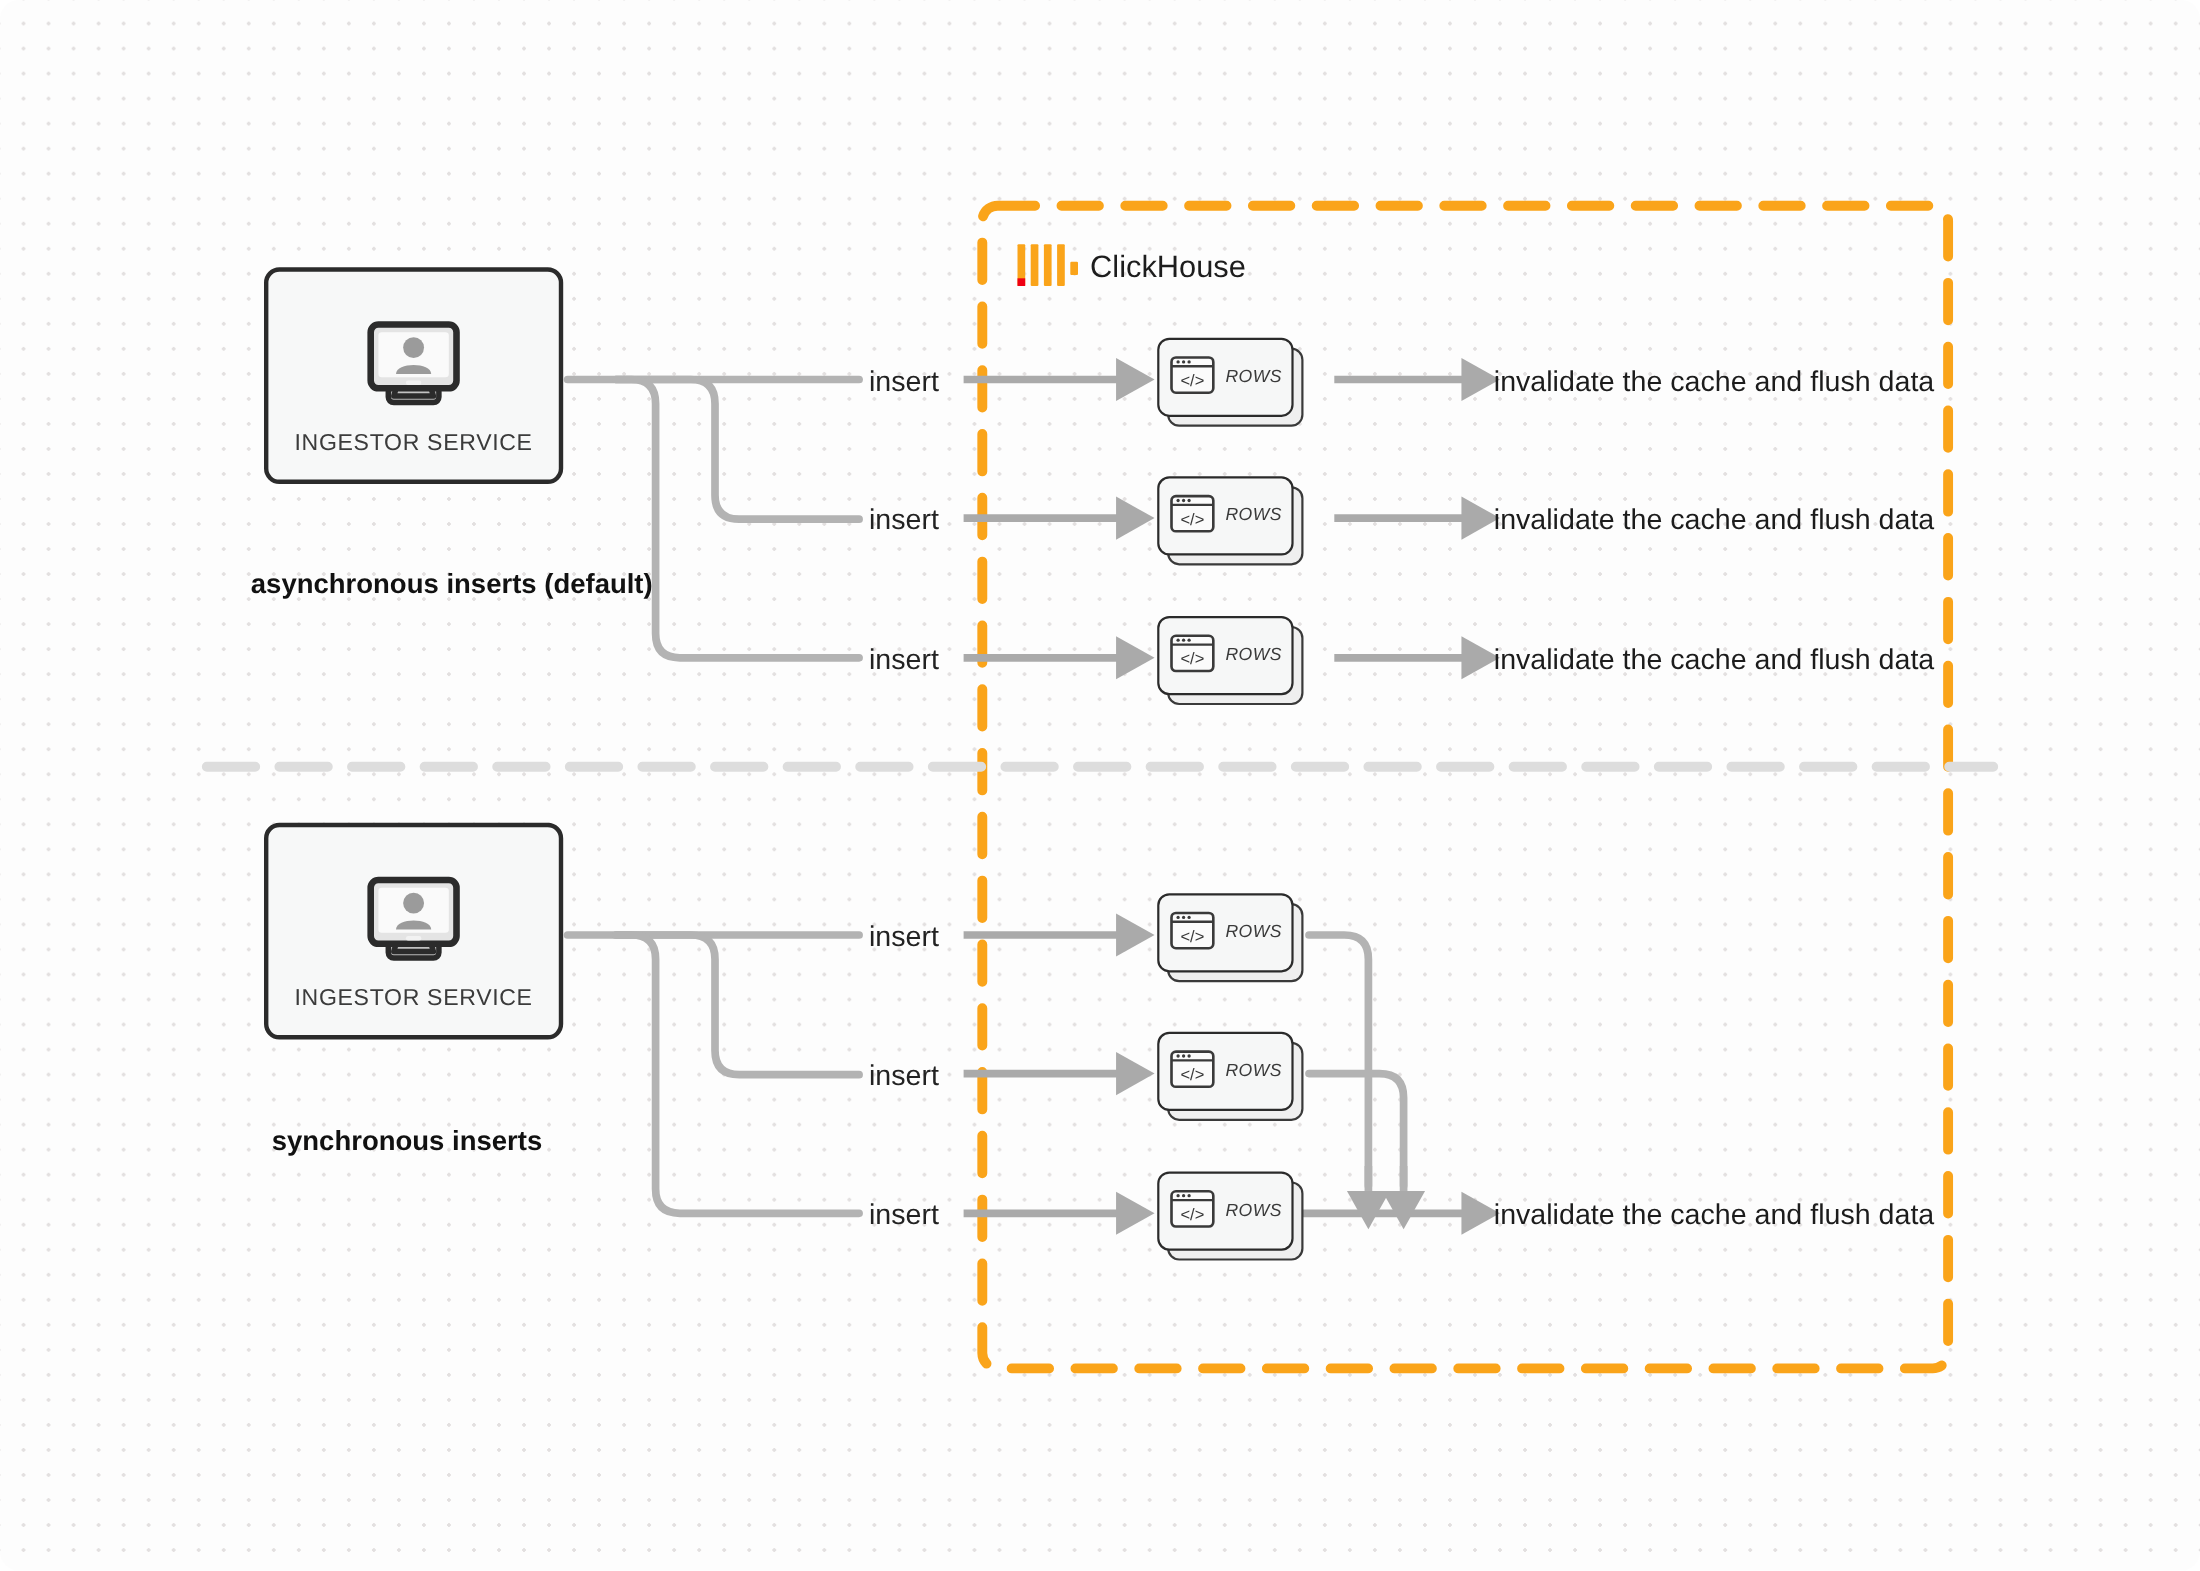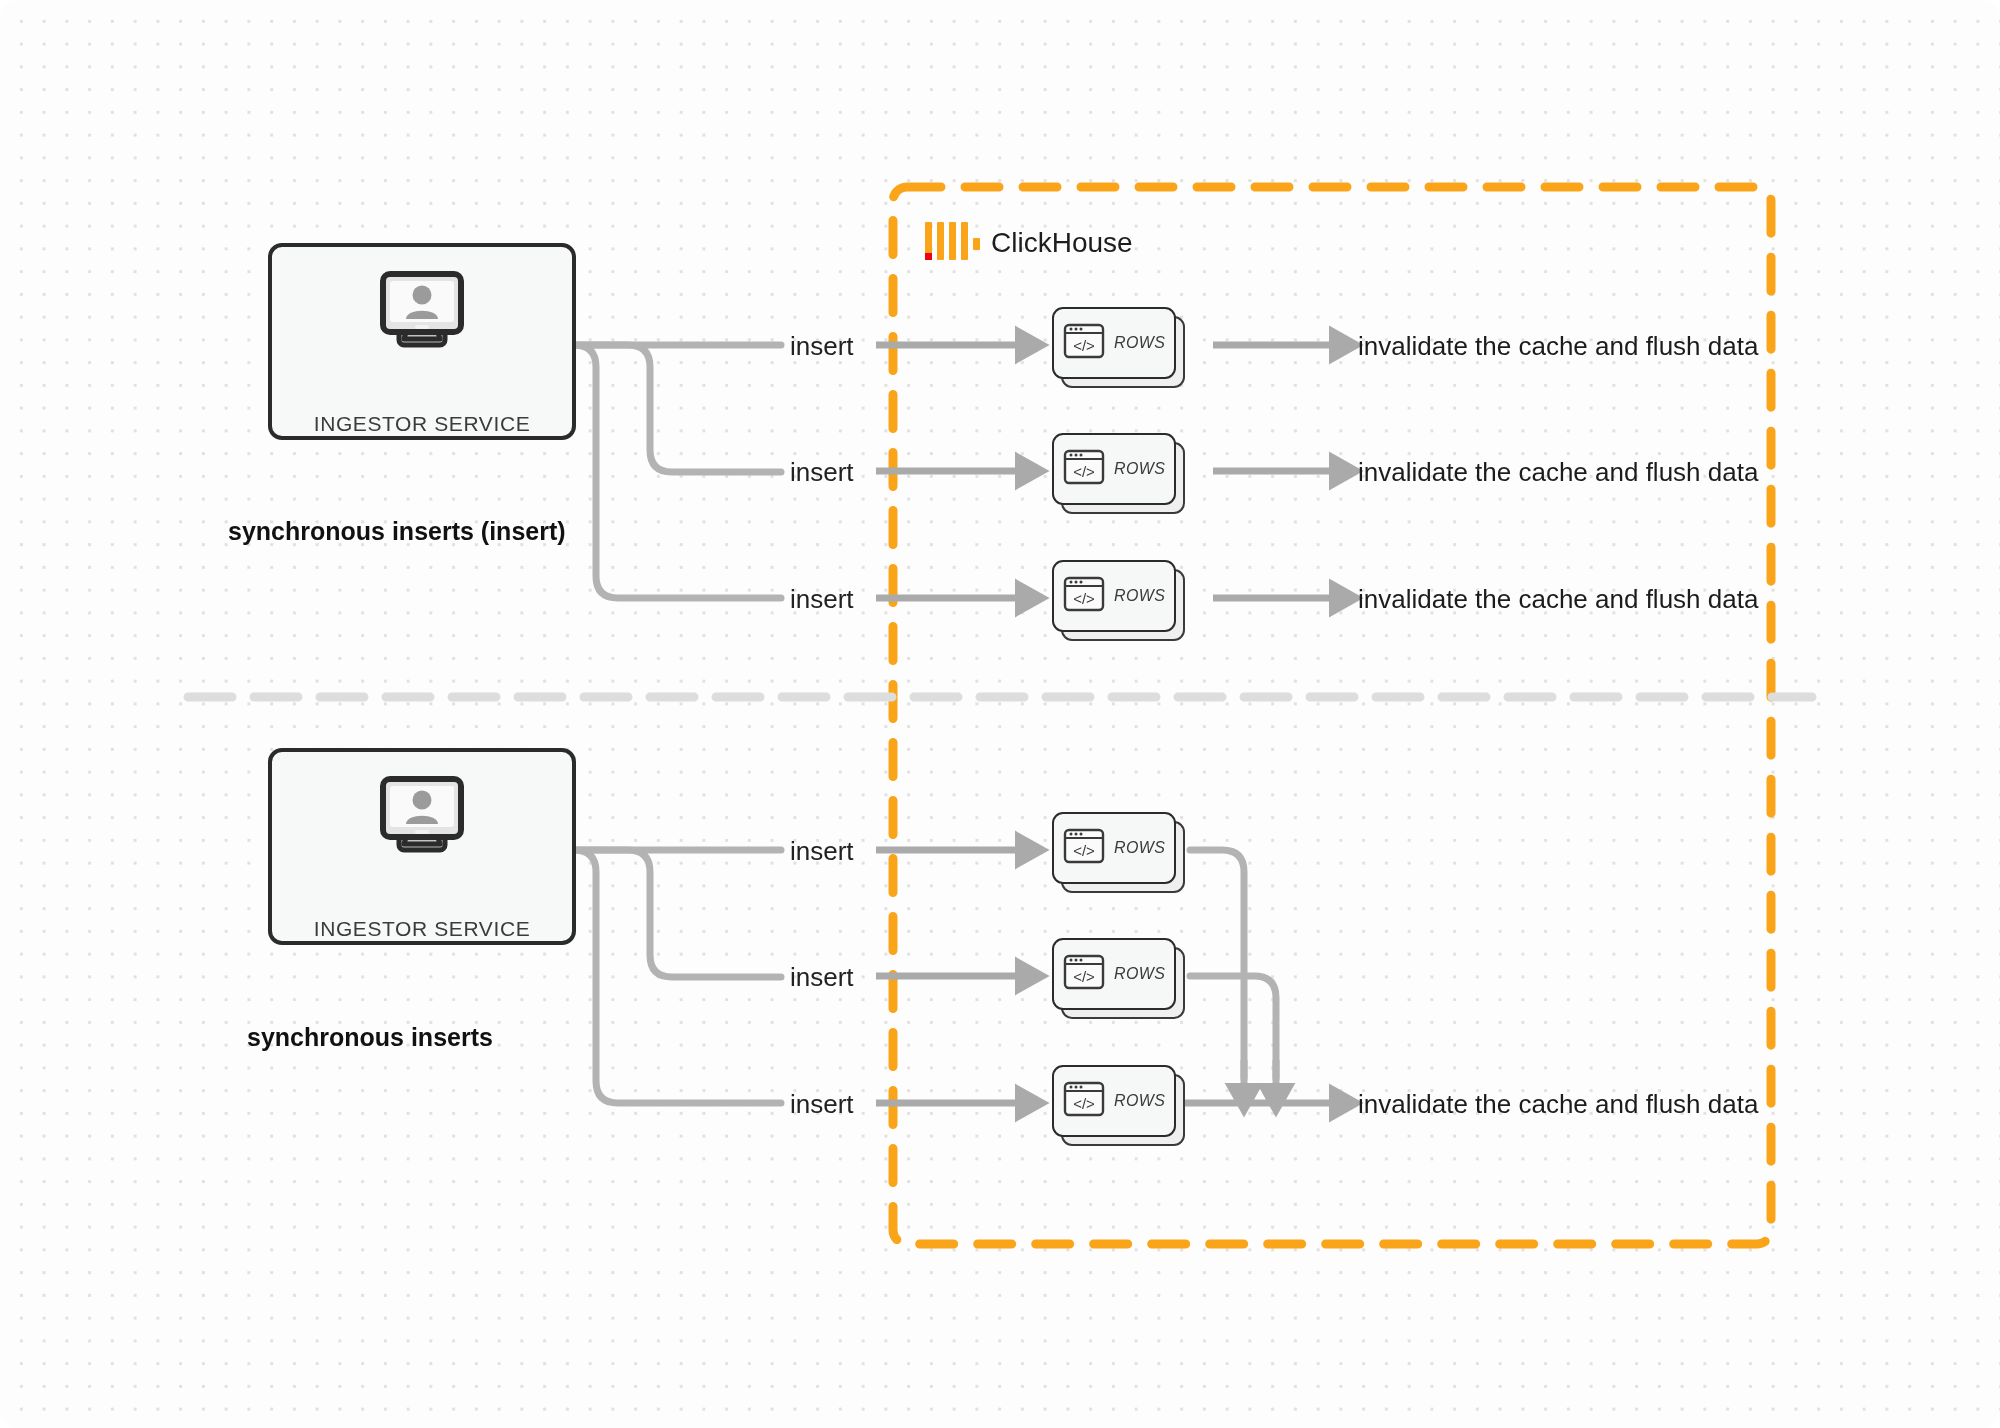--- a/index.html
+++ b/index.html
@@ -22,31 +22,30 @@
   #svg-layer {
     position: absolute;
     left: 0; top: 0;
     width: 2000px;
     height: 1428px;
   }
 
   
   .ingestor {
     position: absolute;
-    width: 308px;
+    width: 272px;
     height: 197px;
     background: #f7f8f8;
     border: 4px solid #2b2b2b;
     border-radius: 14px;
     box-sizing: border-box;
     display: flex;
     flex-direction: column;
     align-items: center;
-    justify-content: space-between;
-    margin-left: 28px;
+    justify-content: center;
   }
   .ingestor .monitor {
     margin-top: 22px;
   }
   .ingestor .ing-label {
     margin-top: 12px;
     font-size: 21px;
     letter-spacing: 0.6px;
     color: #3b3b3b;
     font-family: "Liberation Sans", sans-serif;
@@ -216,21 +215,21 @@
         <rect x="7" y="5" width="78" height="58" rx="7" fill="#e4e4e4" stroke="#2b2b2b" stroke-width="6"></rect>
         <rect x="14" y="12" width="64" height="41" rx="3" fill="#fafafa"></rect>
         <circle cx="46" cy="26" r="9.5" fill="#9b9b9b"></circle>
         <path d="M30,50 C30,39 62,39 62,50 Z" fill="#9b9b9b"></path>
         <rect x="39" y="56" width="14" height="4" rx="2" fill="#f2f2f2"></rect>
       </svg>
     </span>
     <span class="ing-label">INGESTOR SERVICE</span>
   </div>
 
-  <div class="lbl lbl-section" style="left:228px; top:517px;">synchronous inserts (insert)</div>
+  <div class="lbl lbl-section" style="left:228px; top:517px;">asynchronous inserts (default)</div>
 
   <div class="lbl lbl-insert" style="left:790px; top:331px;">insert</div>
   <div class="lbl lbl-insert" style="left:790px; top:457px;">insert</div>
   <div class="lbl lbl-insert" style="left:790px; top:584px;">insert</div>
 
   <div class="rows-card" style="left:1052px; top:307px;">
     <div class="back"></div>
     <div class="front">
       <span>
         <svg width="42" height="42" viewBox="0 0 42 42">

